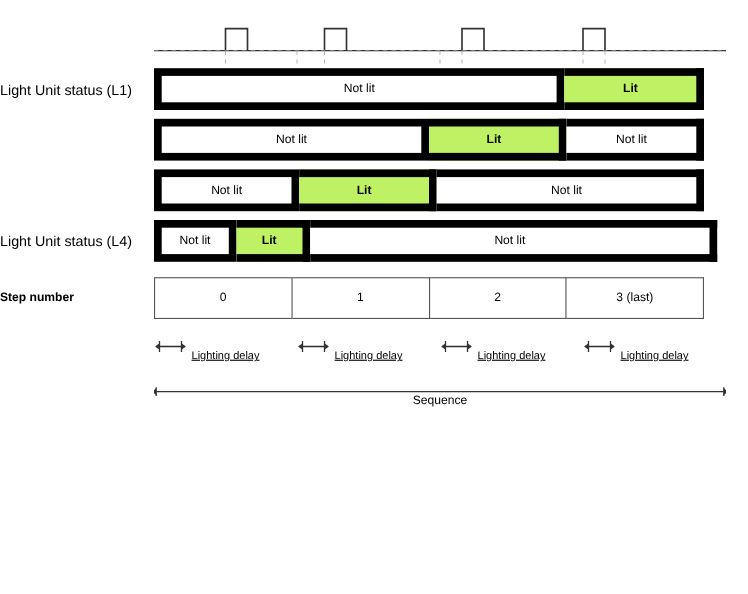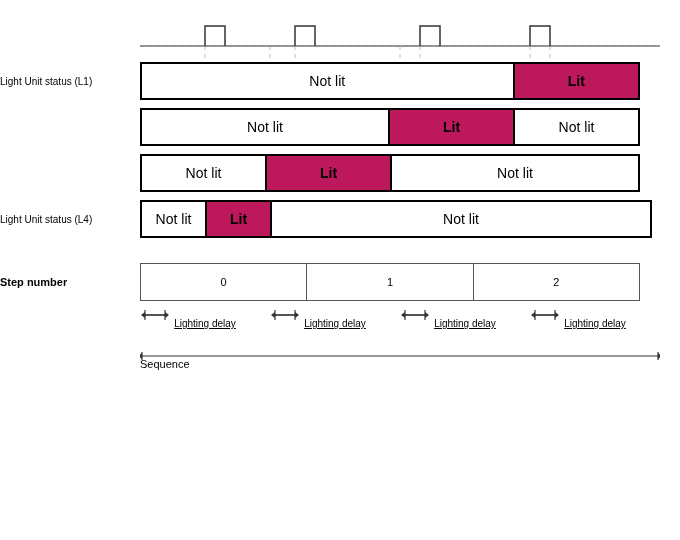--- a/index.html
+++ b/index.html
@@ -26,43 +26,43 @@
       right: 20px;
       height: 38px;
       display: flex;
       align-items: stretch;
     }
     .row-label {
       position: absolute;
       left: 0;
       width: 138px;
       text-align: right;
-      font-size: 10px;
+      font-size: 13px;
       display: flex;
       align-items: center;
       height: 38px;
     }
     .segment {
       display: flex;
       align-items: center;
       justify-content: center;
-      border: 2px solid #000000;
-      font-size: 14px;
+      border: 7px solid #000000;
+      font-size: 11px;
       font-weight: normal;
       position: relative;
     }
     .segment + .segment {
       border-left: none;
     }
     .seg-not-lit {
       background: #fff;
       color: #000;
     }
     .seg-lit {
-      background: #be185d;
+      background: #bef264;
       color: #000;
       font-weight: bold;
     }
 
     
     .step-row {
       position: absolute;
       left: 140px;
       right: 20px;
       height: 38px;
@@ -151,28 +151,29 @@
     <div class="row-label">
       <span>Light Unit status (L4)</span>
     </div>
     <div class="row">
       <div class="segment seg-not-lit" style="flex:0.5">Not lit</div>
       <div class="segment seg-lit" style="flex:0.5">Lit</div>
       <div class="segment seg-not-lit" style="flex:3">Not lit</div>
     </div>
   </div>
 
-  <div style="position:absolute; top:263px; left:0; right:20px; height:44px;">
+  <div style="position:absolute; top:252px; left:0; right:20px; height:44px;">
     <div class="step-label">
       <span>Step number</span>
     </div>
     <div class="step-row">
       <div class="step-seg">0</div>
       <div class="step-seg">1</div>
       <div class="step-seg">2</div>
+      <div class="step-seg">3 (last)</div>
     </div>
   </div>
 
   <div style="position:absolute; top:300px; left:140px; right:20px; height:40px;">
     <svg width="520" height="40">
 
       <line x1="2" y1="15" x2="28" y2="15" stroke="#333" stroke-width="1.2" marker-start="url(#arr)" marker-end="url(#arr2)"></line>
 
       <line x1="132" y1="15" x2="158" y2="15" stroke="#333" stroke-width="1.2"></line>
 
@@ -216,15 +217,15 @@
   <div style="position:absolute; top:346px; left:140px; width:520px; height:28px;">
     <svg width="520" height="28">
       <line x1="2" y1="10" x2="518" y2="10" stroke="#333" stroke-width="1.2"></line>
       <line x1="2" y1="6" x2="2" y2="14" stroke="#333" stroke-width="1.2"></line>
       <line x1="518" y1="6" x2="518" y2="14" stroke="#333" stroke-width="1.2"></line>
       <polygon points="2,7 2,13 -2,10" fill="#333"></polygon>
       <polygon points="518,7 518,13 522,10" fill="#333"></polygon>
     </svg>
   </div>
 
-  <div style="position:absolute; top:358px; left:140px; width:520px; font-size:11px;">Sequence</div>
+  <div style="position:absolute; top:358px; left:140px; width:520px; text-align:center; font-size:11px;">Sequence</div>
 
 </div>
 
 </body></html>

